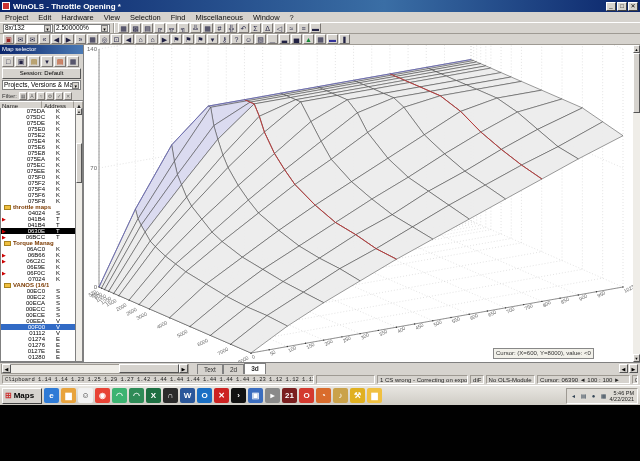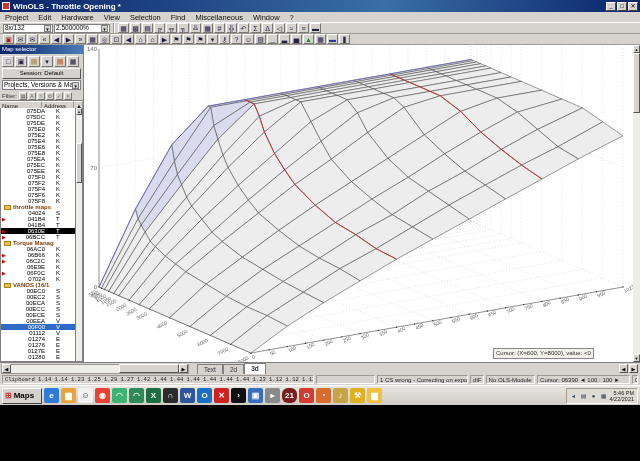--- a/index.html
+++ b/index.html
@@ -757,21 +757,21 @@
         <span class="tkicon" style="background: rgb(60, 179, 113);">◠</span>
         <span class="tkicon" style="background: rgb(46, 139, 87);">◠</span>
         <span class="tkicon" style="background: rgb(29, 111, 66);">X</span>
         <span class="tkicon" style="background: rgb(43, 43, 43);">∩</span>
         <span class="tkicon" style="background: rgb(43, 87, 154);">W</span>
         <span class="tkicon" style="background: rgb(26, 111, 196);">O</span>
         <span class="tkicon" style="background: rgb(204, 34, 34);">✕</span>
         <span class="tkicon" style="background: rgb(17, 17, 17);">›</span>
         <span class="tkicon" style="background: rgb(59, 109, 191);">▣</span>
         <span class="tkicon" style="background: rgb(138, 138, 138);">▸</span>
-        <span class="tkicon" style="background: rgb(122, 31, 31); border-radius: 6px;">21</span>
+        <span class="tkicon" style="background: rgb(122, 31, 31);">21</span>
         <span class="tkicon" style="background: rgb(212, 58, 47);">O</span>
         <span class="tkicon" style="background: rgb(217, 108, 44);">◔</span>
         <span class="tkicon" style="background: rgb(202, 162, 74);">♪</span>
         <span class="tkicon" style="background: rgb(224, 176, 32);">⚒</span>
         <span class="tkicon" style="background: rgb(240, 192, 64);">▆</span>
       </div>
     <div id="tray">
       <span id="trayicons" style="display:flex;gap:2px">
           <span class="tico">◂</span>
           <span class="tico">▤</span>

